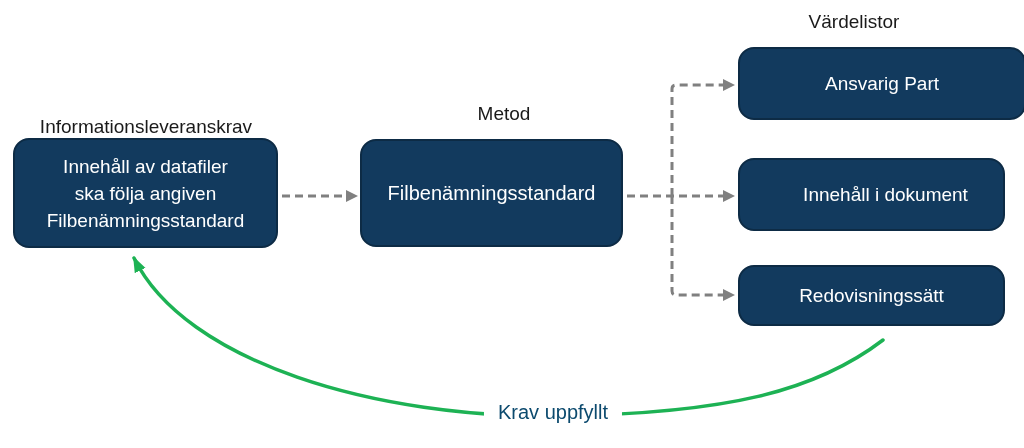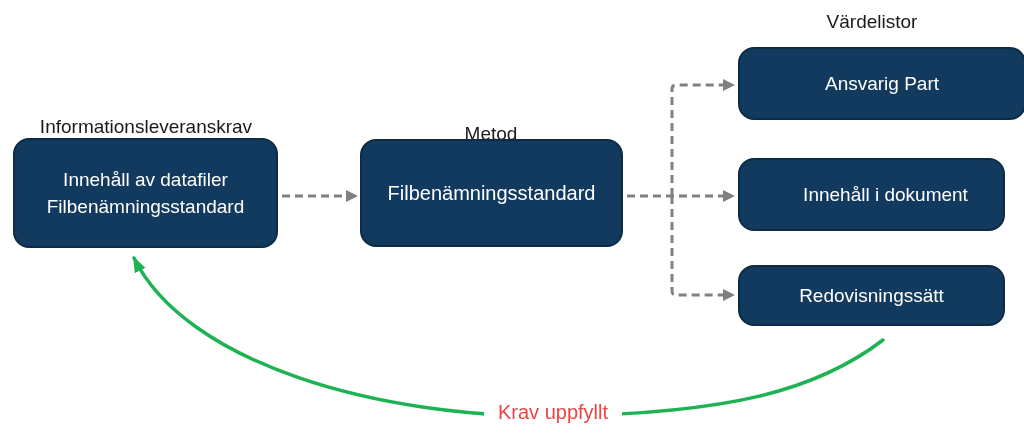--- a/index.html
+++ b/index.html
@@ -38,52 +38,53 @@
     font-size: 19px;
     line-height: 27px;
   }
   .nbox.single { font-size: 20px; }
   #box-requirement   { left: 13px;  top: 138px; width: 265px; height: 110px; }
   #box-method        { left: 360px; top: 139px; width: 263px; height: 108px; }
   #box-vl-1          { left: 738px; top: 47px;  width: 288px; height: 73px; }
   #box-vl-2          { left: 738px; top: 158px; width: 267px; height: 73px; padding-left: 28px; }
   #box-vl-3          { left: 738px; top: 265px; width: 267px; height: 61px; }
   #heading-left      { left: 146px; top: 116px; }
-  #heading-middle    { left: 491px; top: 103px; margin-top: 20px; }
-  #heading-right     { left: 872px; top: 11px; }
+  #heading-middle    { left: 504px; top: 103px; }
+  #heading-right     { left: 854px; top: 11px; }
   svg.overlay {
     position: absolute;
     left: 0; top: 0;
     width: 1024px;
     height: 448px;
     pointer-events: none;
   }
   .feedback-label {
     position: absolute;
     left: 553px;
     top: 412px;
     transform: translate(-50%, -50%);
     background: #ffffff;
-    color: #ef4444;
+    color: #0c4a6e;
     font-size: 20px;
     padding: 2px 14px;
     white-space: nowrap;
   }
 </style>
 </head>
 <body>
 
 <div class="canvas">
 
   <div class="heading" id="heading-left">Informationsleveranskrav</div>
   <div class="heading" id="heading-middle">Metod</div>
   <div class="heading" id="heading-right">Värdelistor</div>
 
   <div class="nbox" id="box-requirement">
     <span>Innehåll av datafiler</span>
+    <span>ska följa angiven</span>
     <span>Filbenämningsstandard</span>
   </div>
 
   <div class="nbox single" id="box-method">
     <span>Filbenämningsstandard</span>
   </div>
 
   <div class="nbox" id="box-vl-1">
     <span>Ansvarig Part</span>
   </div>

